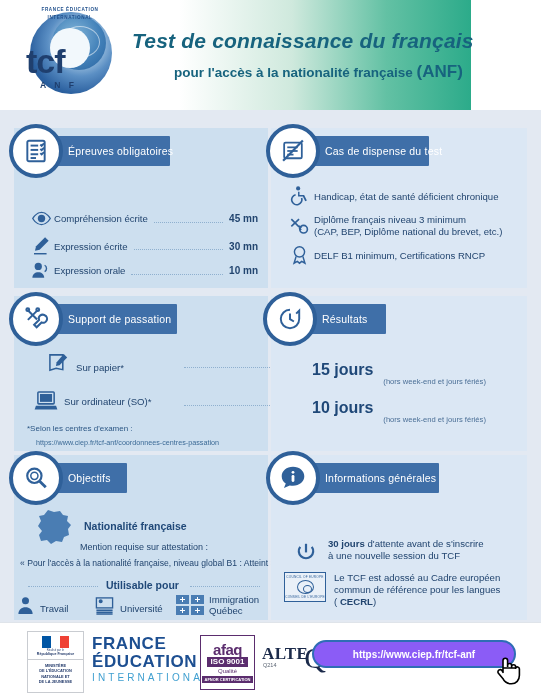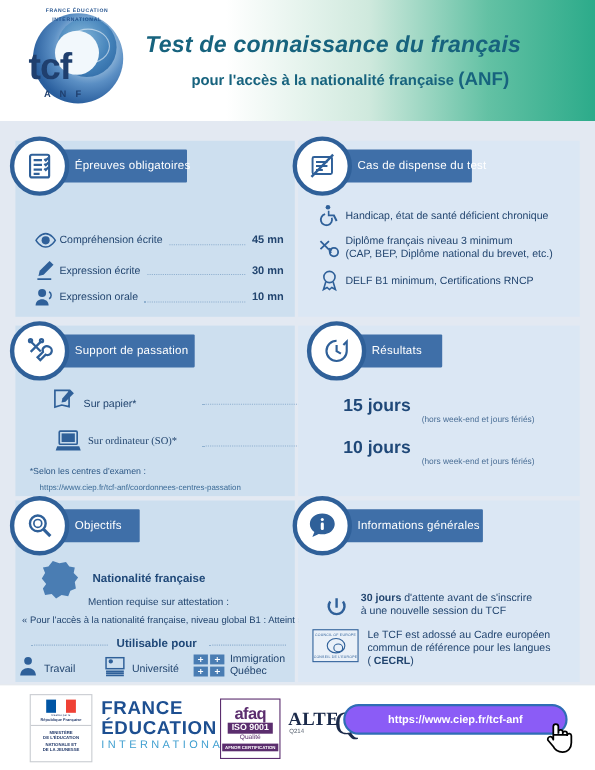--- a/index.html
+++ b/index.html
@@ -5,21 +5,21 @@
   * { margin:0; padding:0; box-sizing:border-box; }
   html,body { width:541px; height:700px; }
   body {
     font-family:"Liberation Sans", sans-serif;
     background:#ffffff;
     overflow:hidden;
     position:relative;
   }
   
   .header{
-    position:absolute; left:0; top:0; width:541px; height:110px;
+    position:absolute; left:0; top:0; width:471px; height:110px;
     background:linear-gradient(90deg,#ffffff 0%,#ffffff 38%,#cfe9dd 62%,#63c1a4 82%,#2cab8a 100%);
     display:flex; align-items:center;
   }
   .logo-wrap{ width:118px; height:110px; position:relative; flex:none; }
   .logo-circle{
     position:absolute; left:30px; top:12px; width:82px; height:82px; border-radius:50%;
     background:radial-gradient(circle at 62% 38%, #eaf3fb 0%, #c3dcee 18%, #5b8fc4 46%, #2a5f9e 72%, #1f4f8c 100%);
   }
   .logo-globe{
     position:absolute; left:52px; top:16px; width:54px; height:54px; border-radius:50%;
@@ -296,37 +296,37 @@
     <div class="ico" style="width:36px;">
       <svg width="23" height="21" viewBox="0 0 24 22" fill="none" stroke="#2f6099" stroke-width="1.6">
         <path d="M3 3h13.5v15.5L9.5 17 3 19z"></path>
         <path d="M17.5 2.2l3.6 3.6-8 8-3.8.8.8-3.8z" fill="#2f6099" stroke="none"></path>
       </svg>
     </div>
     <div class="txt">Sur papier*</div>
   </div>
   <div class="dots" style="position:absolute; left:178px; top:250px; width:130px;"></div>
 
-  <div class="row" style="left:44px; top:280px; width:218px;font-family:Liberation Serif, serif;">
+  <div class="row" style="left:28px; top:280px; width:218px;">
     <div class="ico" style="width:36px;">
       <svg width="25" height="22" viewBox="0 0 26 23" fill="none" stroke="#2f6099" stroke-width="1.6">
         <rect x="4" y="2" width="17" height="12.5" rx="1"></rect>
         <rect x="6.2" y="4.2" width="12.6" height="8.2" fill="#2f6099" stroke="none"></rect>
         <path d="M2 16.5h21l1.4 4H.6z" fill="#2f6099" stroke="none"></path>
       </svg>
     </div>
     <div class="txt">Sur ordinateur (SO)*</div>
   </div>
   <div class="dots" style="position:absolute; left:178px; top:288px; width:130px;"></div>
 
   <div class="fn1" style="left:27px; top:314px;">*Selon les centres d'examen :</div>
   <div class="fn2" style="left:36px; top:328px;">https://www.ciep.fr/tcf-anf/coordonnees-centres-passation</div>
 
   <div class="panel light" style="left:271px; top:186px; width:256px; height:155px;"></div>
-  <div class="sec-head" style="left:292px; top:194px; width:110px;align-items:center;">
+  <div class="sec-head" style="left:276px; top:194px; width:110px;align-items:center;">
     <div class="badge">
       <svg width="26" height="26" viewBox="0 0 24 24" fill="none" stroke="#2f6099" stroke-width="1.8">
         <path d="M12 3.5a8.5 8.5 0 1 0 8.5 8.5"></path>
         <path d="M20.5 12V4.2l-2.8 2.9"></path>
         <path d="M12 7v5.2l3.6 2.1"></path>
       </svg>
     </div>
     <div class="lbl">Résultats</div>
   </div>
 

